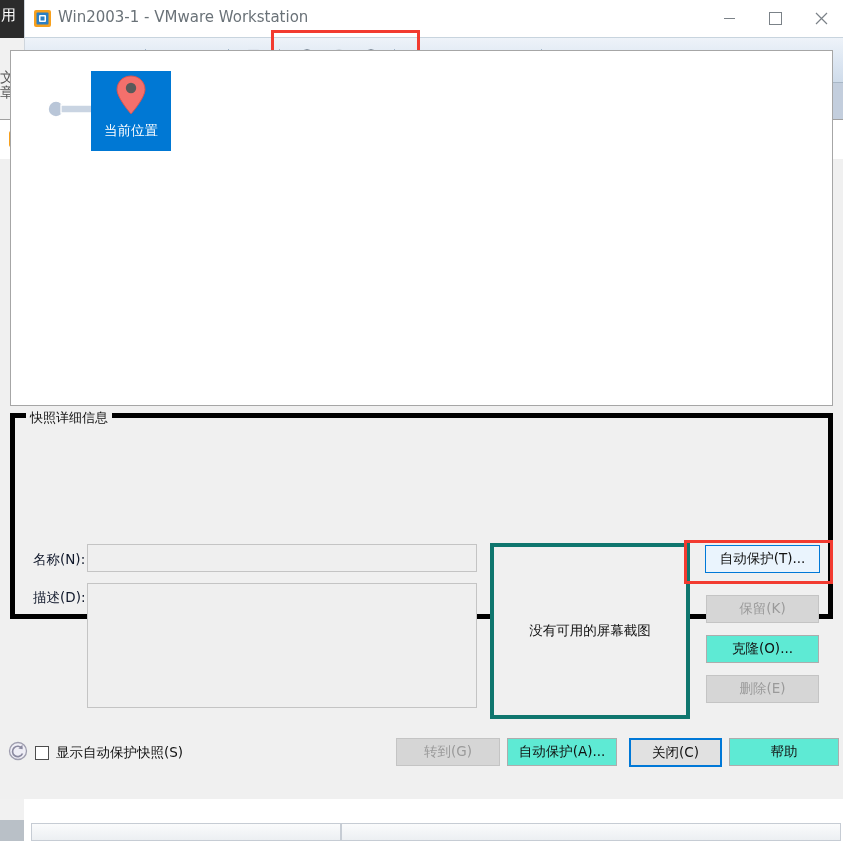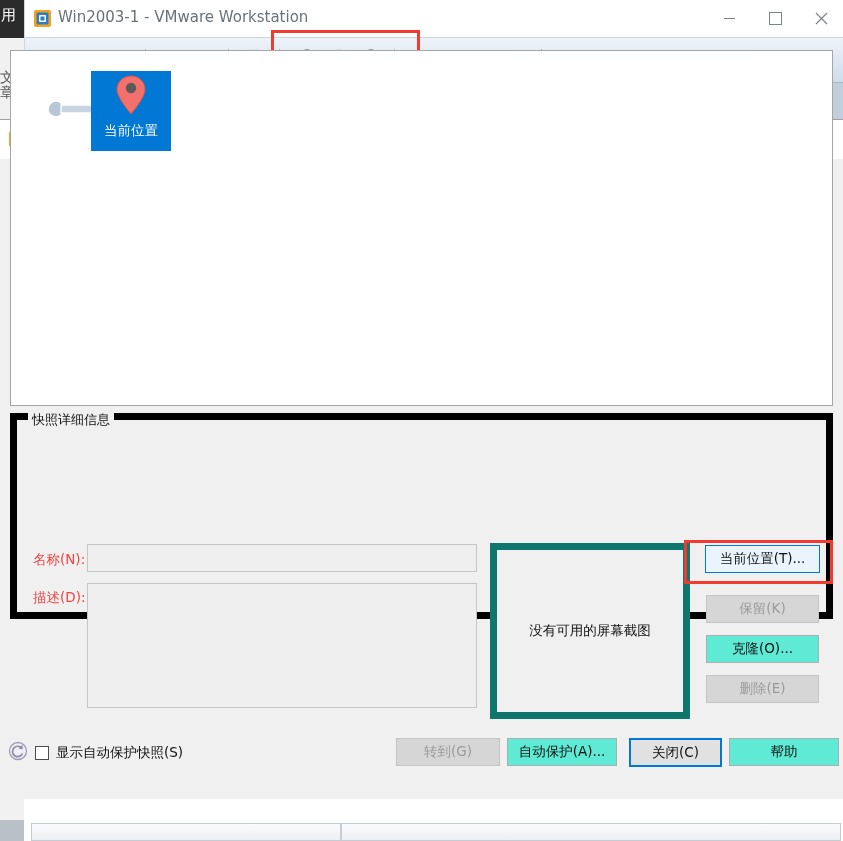--- a/index.html
+++ b/index.html
@@ -149,38 +149,38 @@
   .node-pin { margin-top: 3px; }
   .node-label {
     color: #ffffff; font-size: 13.5px; margin-top: 2px;
     font-family: "DejaVu Sans", sans-serif;
   }
   .tree-connector { position: absolute; left: 36px; top: 47px; }
 
   
   .gbox {
     position: absolute; left: 10px; top: 413px; width: 823px; height: 206px;
-    border: 7px solid #000000; box-sizing: border-box;
+    border: 5px solid #000000; box-sizing: border-box;
   }
   .gbox-legend {
     position: absolute; left: 11px; top: -9px; background: #f0f0f0; padding: 0 4px;
     font-size: 13px; color: #111;
     font-family: "DejaVu Sans", sans-serif;
   }
   .fld-label {
-    position: absolute; font-size: 13.5px; color: #ef4444;
+    position: absolute; font-size: 13.5px; color: #0f172a;
     font-family: "DejaVu Sans", sans-serif;
   }
   .txt-input {
     position: absolute; background: #efefef; border: 1px solid #c4c4c4;
     box-sizing: border-box;
   }
   .shot-box {
     position: absolute; left: 490px; top: 543px; width: 200px; height: 176px;
-    background: #f0f0f0; border: 7px solid #0f766e; box-sizing: border-box;
+    background: #f0f0f0; border: 4px solid #0f766e; box-sizing: border-box;
     display: flex; align-items: center; justify-content: center;
     font-size: 13.5px; color: #111;
     font-family: Liberation Serif, serif;
   }
 
   .btn {
     position: absolute; box-sizing: border-box;
     background: #5eead4; border: 1px solid #adadad;
     font-size: 13.5px; color: #111;
     display: flex; align-items: center; justify-content: center;
@@ -433,21 +433,21 @@
   <div class="fld-label" style="left:33px; top:589px;">
     <span>描述(D):</span>
   </div>
   <textarea class="txt-input" style="left: 87px; top: 583px; width: 390px; height: 125px; padding: 4px 5px; resize: none; font-size: 13px; font-family: &quot;DejaVu Sans&quot;, sans-serif;"></textarea>
 
   <div class="shot-box">
     <span>没有可用的屏幕截图</span>
   </div>
 
   <div class="btn primary" style="left:705px; top:545px; width:115px; height:28px;">
-    <span>当前位置(T)...</span>
+    <span>自动保护(T)...</span>
   </div>
   <div class="btn disabled" style="left:706px; top:595px; width:113px; height:28px;">
     <span>保留(K)</span>
   </div>
   <div class="btn" style="left:706px; top:635px; width:113px; height:28px;">
     <span>克隆(O)...</span>
   </div>
   <div class="btn disabled" style="left:706px; top:675px; width:113px; height:28px;">
     <span>删除(E)</span>
   </div>

